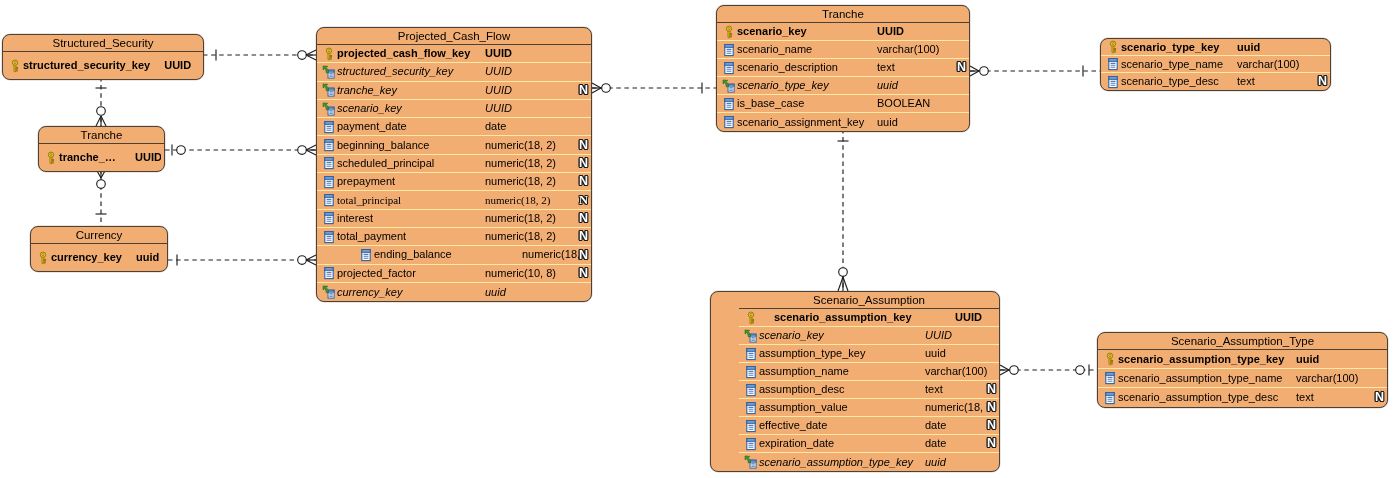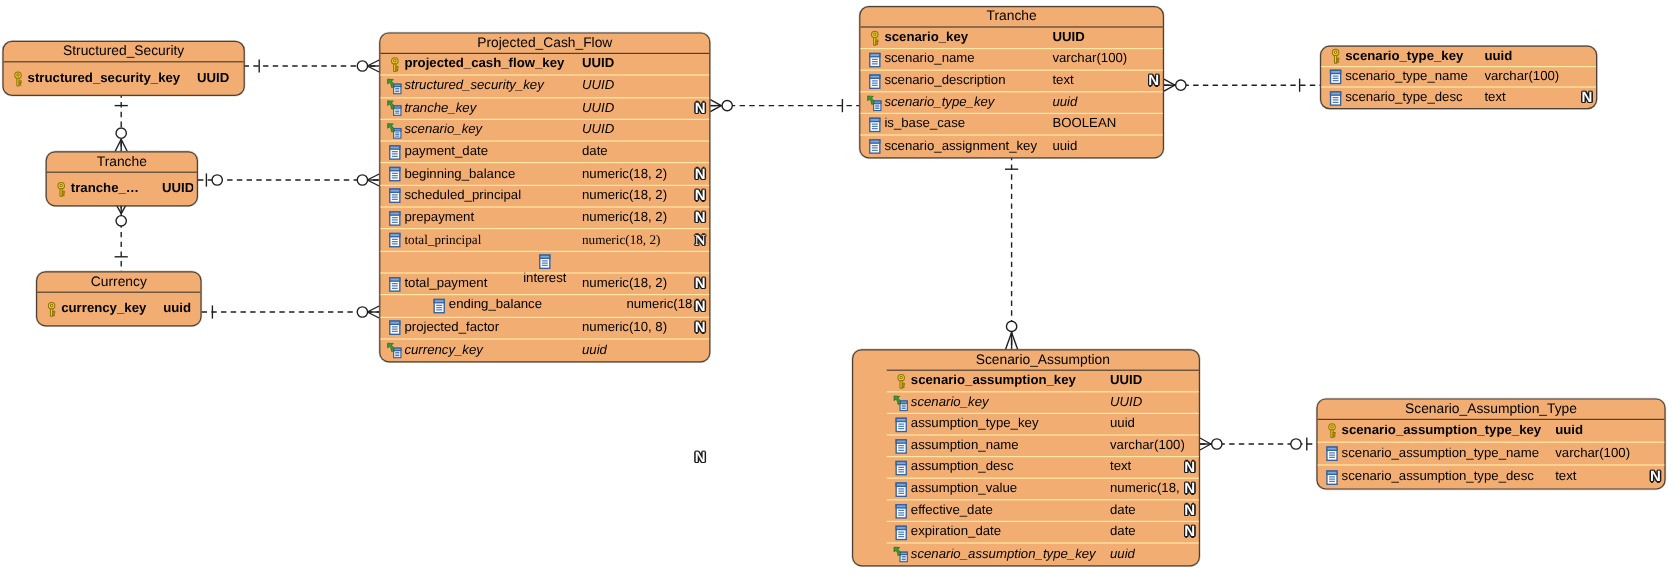--- a/index.html
+++ b/index.html
@@ -282,21 +282,21 @@
           <svg viewBox="0 0 16 16" width="14" height="14">
             <rect x="3.2" y="1.8" width="9.6" height="12.6" fill="#ffffff" stroke="#35629e" stroke-width="1.3"></rect>
             <rect x="3.2" y="1.8" width="9.6" height="3.1" fill="#7da7d9" stroke="#35629e" stroke-width="1.3"></rect>
             <path d="M5.2 7.3 H10.8 M5.2 9.5 H10.8 M5.2 11.7 H10.8" stroke="#4f7fbe" stroke-width="1.2" fill="none"></path>
           </svg>
         </span>
         <span class="fname" style="flex: 0 0 148px;">total_principal</span>
         <span class="ftype">numeric(18, 2)</span>
         <span class="nbadge">N</span>
       </div>
-      <div class="row plain" style="height: 18.3px; flex-direction: column;">
+      <div class="row plain" style="height: 18.3px;">
         <span class="icon">
           <svg viewBox="0 0 16 16" width="14" height="14">
             <rect x="3.2" y="1.8" width="9.6" height="12.6" fill="#ffffff" stroke="#35629e" stroke-width="1.3"></rect>
             <rect x="3.2" y="1.8" width="9.6" height="3.1" fill="#7da7d9" stroke="#35629e" stroke-width="1.3"></rect>
             <path d="M5.2 7.3 H10.8 M5.2 9.5 H10.8 M5.2 11.7 H10.8" stroke="#4f7fbe" stroke-width="1.2" fill="none"></path>
           </svg>
         </span>
         <span class="fname" style="flex: 0 0 148px;">interest</span>
         <span class="ftype">numeric(18, 2)</span>
         <span class="nbadge">N</span>
@@ -464,21 +464,21 @@
             <path d="M5.2 7.3 H10.8 M5.2 9.5 H10.8 M5.2 11.7 H10.8" stroke="#4f7fbe" stroke-width="1.2" fill="none"></path>
           </svg>
         </span>
         <span class="fname" style="flex: 0 0 116px;">scenario_type_desc</span>
         <span class="ftype">text</span>
         <span class="nbadge">N</span>
       </div>
     </div>
     <div class="entity" style="left: 710px; top: 291px; width: 290px; padding-left: 28px;">
       <div class="entity-title">Scenario_Assumption</div>
-      <div class="row pk" style="height: 18px;">
+      <div class="row pk" style="height: 18px; gap: 15px;">
         <span class="icon">
           <svg viewBox="0 0 16 16" width="14" height="14">
             <g stroke="#8f7407" stroke-width="1" fill="#f4ca28">
               <circle cx="8" cy="4.3" r="3.1"></circle>
               <circle cx="8" cy="4.1" r="1.15" fill="#faf2c0"></circle>
               <rect x="6.9" y="7.1" width="2.2" height="7.3" rx="0.4"></rect>
               <rect x="9" y="9.6" width="2" height="1.5"></rect>
               <rect x="9" y="12.2" width="1.6" height="1.5"></rect>
             </g>
           </svg>

